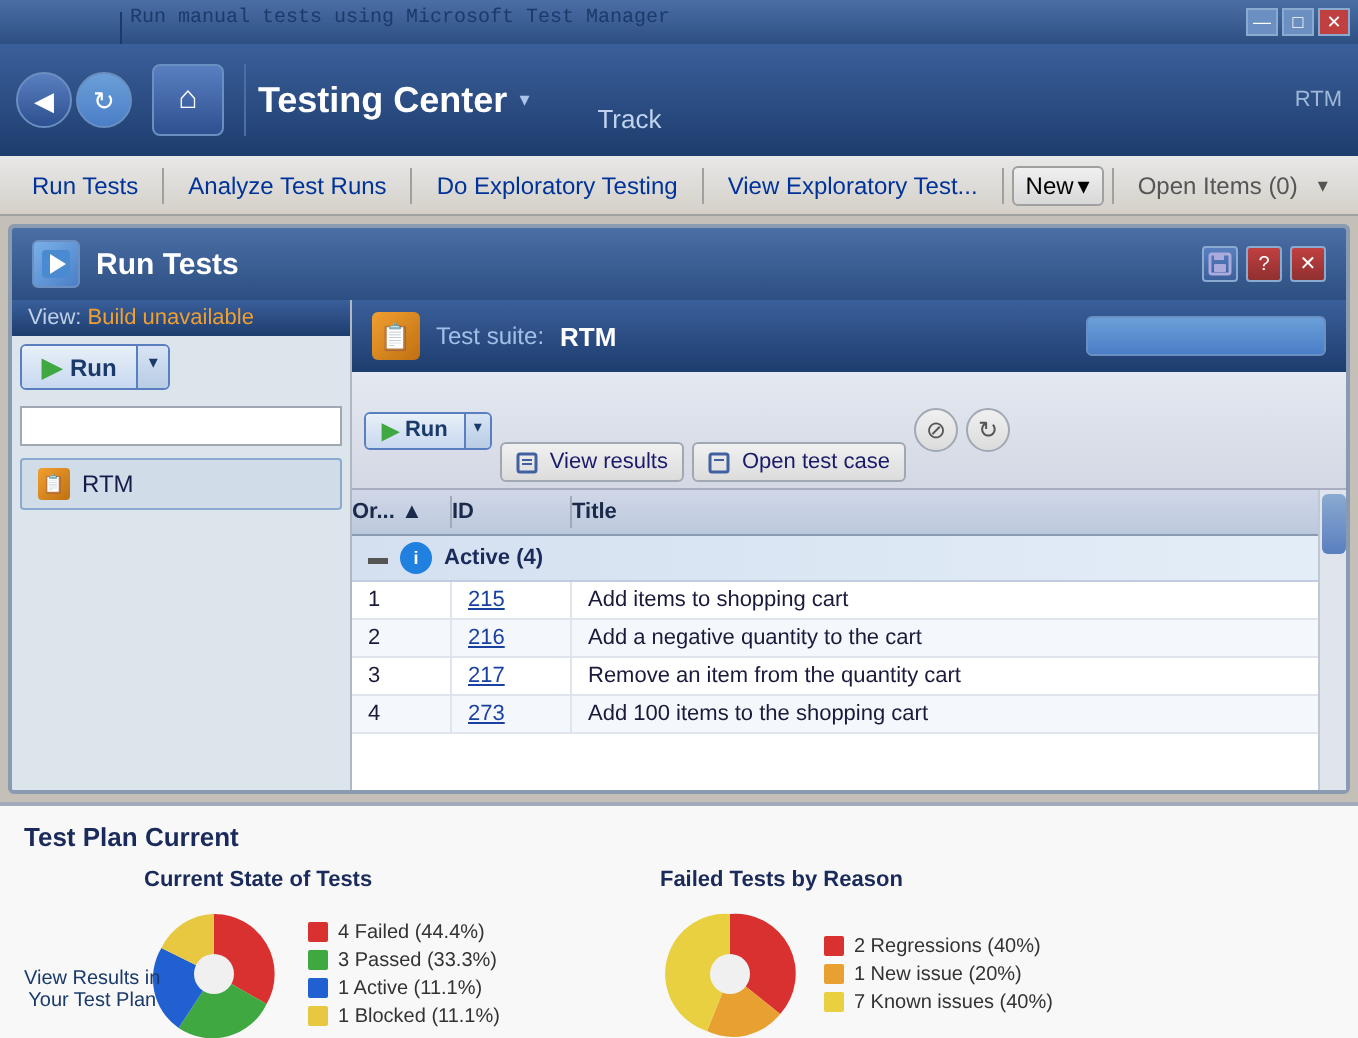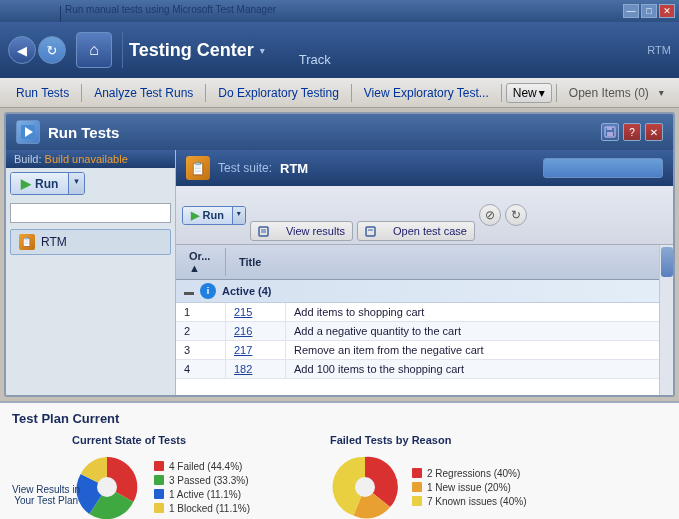--- a/index.html
+++ b/index.html
@@ -300,21 +300,21 @@
       color: #1a3a6a;
     }
     .sub-btn {
       background: linear-gradient(to bottom, #f0f0f0, #dcdcdc);
       border: 1px solid #a0a8b4;
       border-radius: 3px;
       padding: 2px 7px;
       cursor: pointer;
       font-size: 11px;
       color: #1a1a6a;
-      display: flex; align-items: center; gap: 14px; margin-top: 32px;
+      display: flex; align-items: center; gap: 3px; margin-top: 32px;
     }
     .sub-btn-icon {
       width: 14px; height: 14px;
       display: flex; align-items: center; justify-content: center;
       font-size: 10px;
     }
     .circle-btn {
       width: 22px; height: 22px;
       border-radius: 50%;
       border: 1px solid #a0a8b4;
@@ -324,21 +324,21 @@
       font-size: 12px; color: #555;
     }
     .table-header {
       display: grid;
       grid-template-columns: 50px 60px 1fr;
       background: linear-gradient(to bottom, #d0d8e8, #bcc8dc);
       border-bottom: 1px solid #8a9ab0;
       padding: 3px 0;
     }
     .col-header {
-      padding: 2px 13px;
+      padding: 2px 0;
       font-size: 11px;
       color: #1a2a4a;
       font-weight: 600;
       display: flex; align-items: center; gap: 2px;
       border-right: 1px solid #a0aabb;
     }
     .active-header {
       grid-column: 1 / -1;
       padding: 3px 8px;
       display: flex; align-items: center; gap: 6px;
@@ -432,21 +432,21 @@
       background: linear-gradient(to bottom, #8aaad0, #5a7fc0);
       margin: 2px auto;
       border-radius: 3px;
     }
   </style>
 </head>
 <body>
 
 <div style="background: #d4d0c8; width: 679px; height: 519px; position: relative; overflow: hidden;">
 
-  <div style="position: absolute; top: 4px; left: 60px; display: flex; align-items: flex-start; z-index: 10;">
+  <div style="position: absolute; top: 4px; left: 60px; display: flex; align-items: flex-start; z-index: 10; font-family: Liberation Mono, monospace;">
     <div style="display: flex; align-items: flex-start;">
       <div style="width: 1px; height: 16px; background: #1a3a6a; margin-right: 4px; margin-top: 2px;"></div>
       <span style="font-size: 10px; color: #1a3a6a;">Run manual tests using Microsoft Test Manager</span>
     </div>
   </div>
 
   <div class="title-bar">
     <div class="title-bar-btn">—</div>
     <div class="title-bar-btn">□</div>
     <div class="title-bar-btn" style="background: #c04040;">✕</div>
@@ -511,21 +511,21 @@
           </div>
           <div class="panel-action-btn" style="background: linear-gradient(to bottom, #c04040, #903030);">?</div>
           <div class="panel-action-btn" style="background: linear-gradient(to bottom, #c04040, #903030);">✕</div>
         </div>
       </div>
 
       <div class="panel-body">
 
         <div class="left-sidebar">
           <div class="build-label">
-            <span>Build:</span>
+            <span>View:</span>
             <span style="color: #f0a030;">Build unavailable</span>
           </div>
           <div class="run-btn-bar">
             <div class="run-split-btn">
               <div class="run-main">
                 <span style="color: #40a840; font-size: 13px;">▶</span>
                 <span>Run</span>
               </div>
               <div class="run-arrow">▾</div>
             </div>
@@ -577,20 +577,23 @@
             </div>
             <div class="circle-btn">⊘</div>
             <div class="circle-btn">↻</div>
           </div>
 
           <div style="flex: 1; overflow: hidden; position: relative; display: flex; flex-direction: column;">
             <div class="table-header">
               <div class="col-header">
                 <span>Or...  ▲</span>
               </div>
+              <div class="col-header">
+                <span>ID</span>
+              </div>
               <div class="col-header" style="border-right: none;">
                 <span>Title</span>
               </div>
             </div>
 
             <div style="display: grid; grid-template-columns: 50px 60px 1fr; background: #e0eaf8; border-bottom: 1px solid #c0cce0;">
               <div class="active-header">
                 <span style="font-size: 10px; color: #555;">▬</span>
                 <div class="active-icon">i</div>
                 <span>Active (4)</span>
@@ -604,25 +607,25 @@
       <div class="data-cell">Add items to shopping cart</div>
     </div>
                 <div class="data-row">
       <div class="data-cell">2</div>
       <div class="data-cell" style="color: #1a40a0; text-decoration: underline; cursor: pointer;">216</div>
       <div class="data-cell">Add a negative quantity to the cart</div>
     </div>
                 <div class="data-row">
       <div class="data-cell">3</div>
       <div class="data-cell" style="color: #1a40a0; text-decoration: underline; cursor: pointer;">217</div>
-      <div class="data-cell">Remove an item from the negative cart</div>
+      <div class="data-cell">Remove an item from the quantity cart</div>
     </div>
                 <div class="data-row">
       <div class="data-cell">4</div>
-      <div class="data-cell" style="color: #1a40a0; text-decoration: underline; cursor: pointer;">182</div>
+      <div class="data-cell" style="color: #1a40a0; text-decoration: underline; cursor: pointer;">273</div>
       <div class="data-cell">Add 100 items to the shopping cart</div>
     </div>
               </div>
 
             <div class="scrollbar-v">
               <div class="scrollbar-thumb"></div>
             </div>
           </div>
         </div>
       </div>

